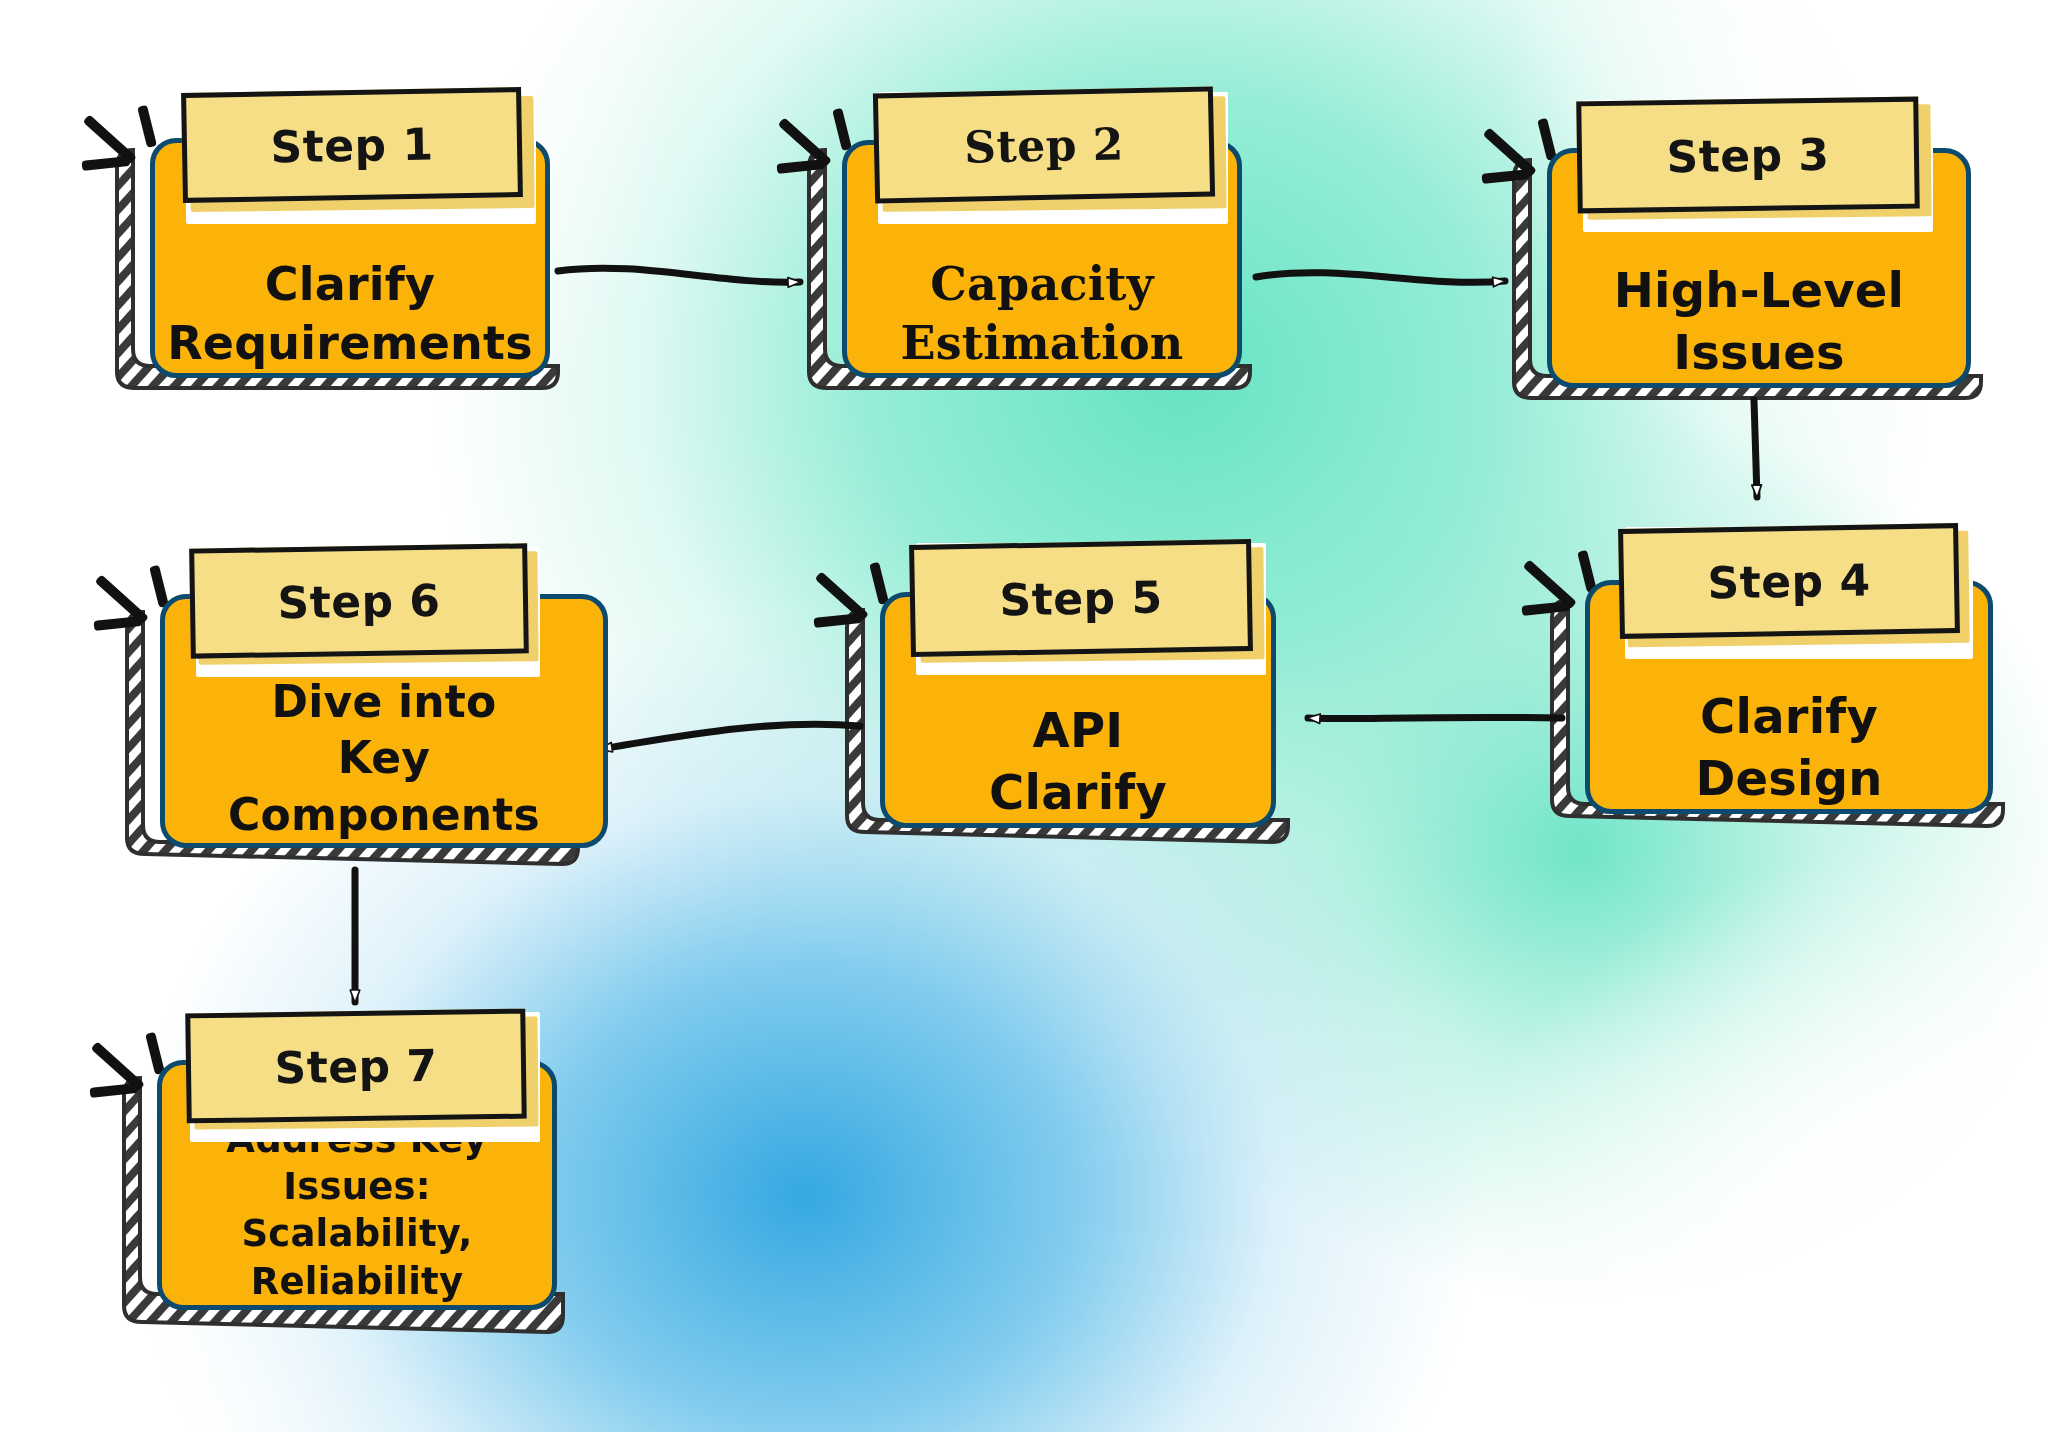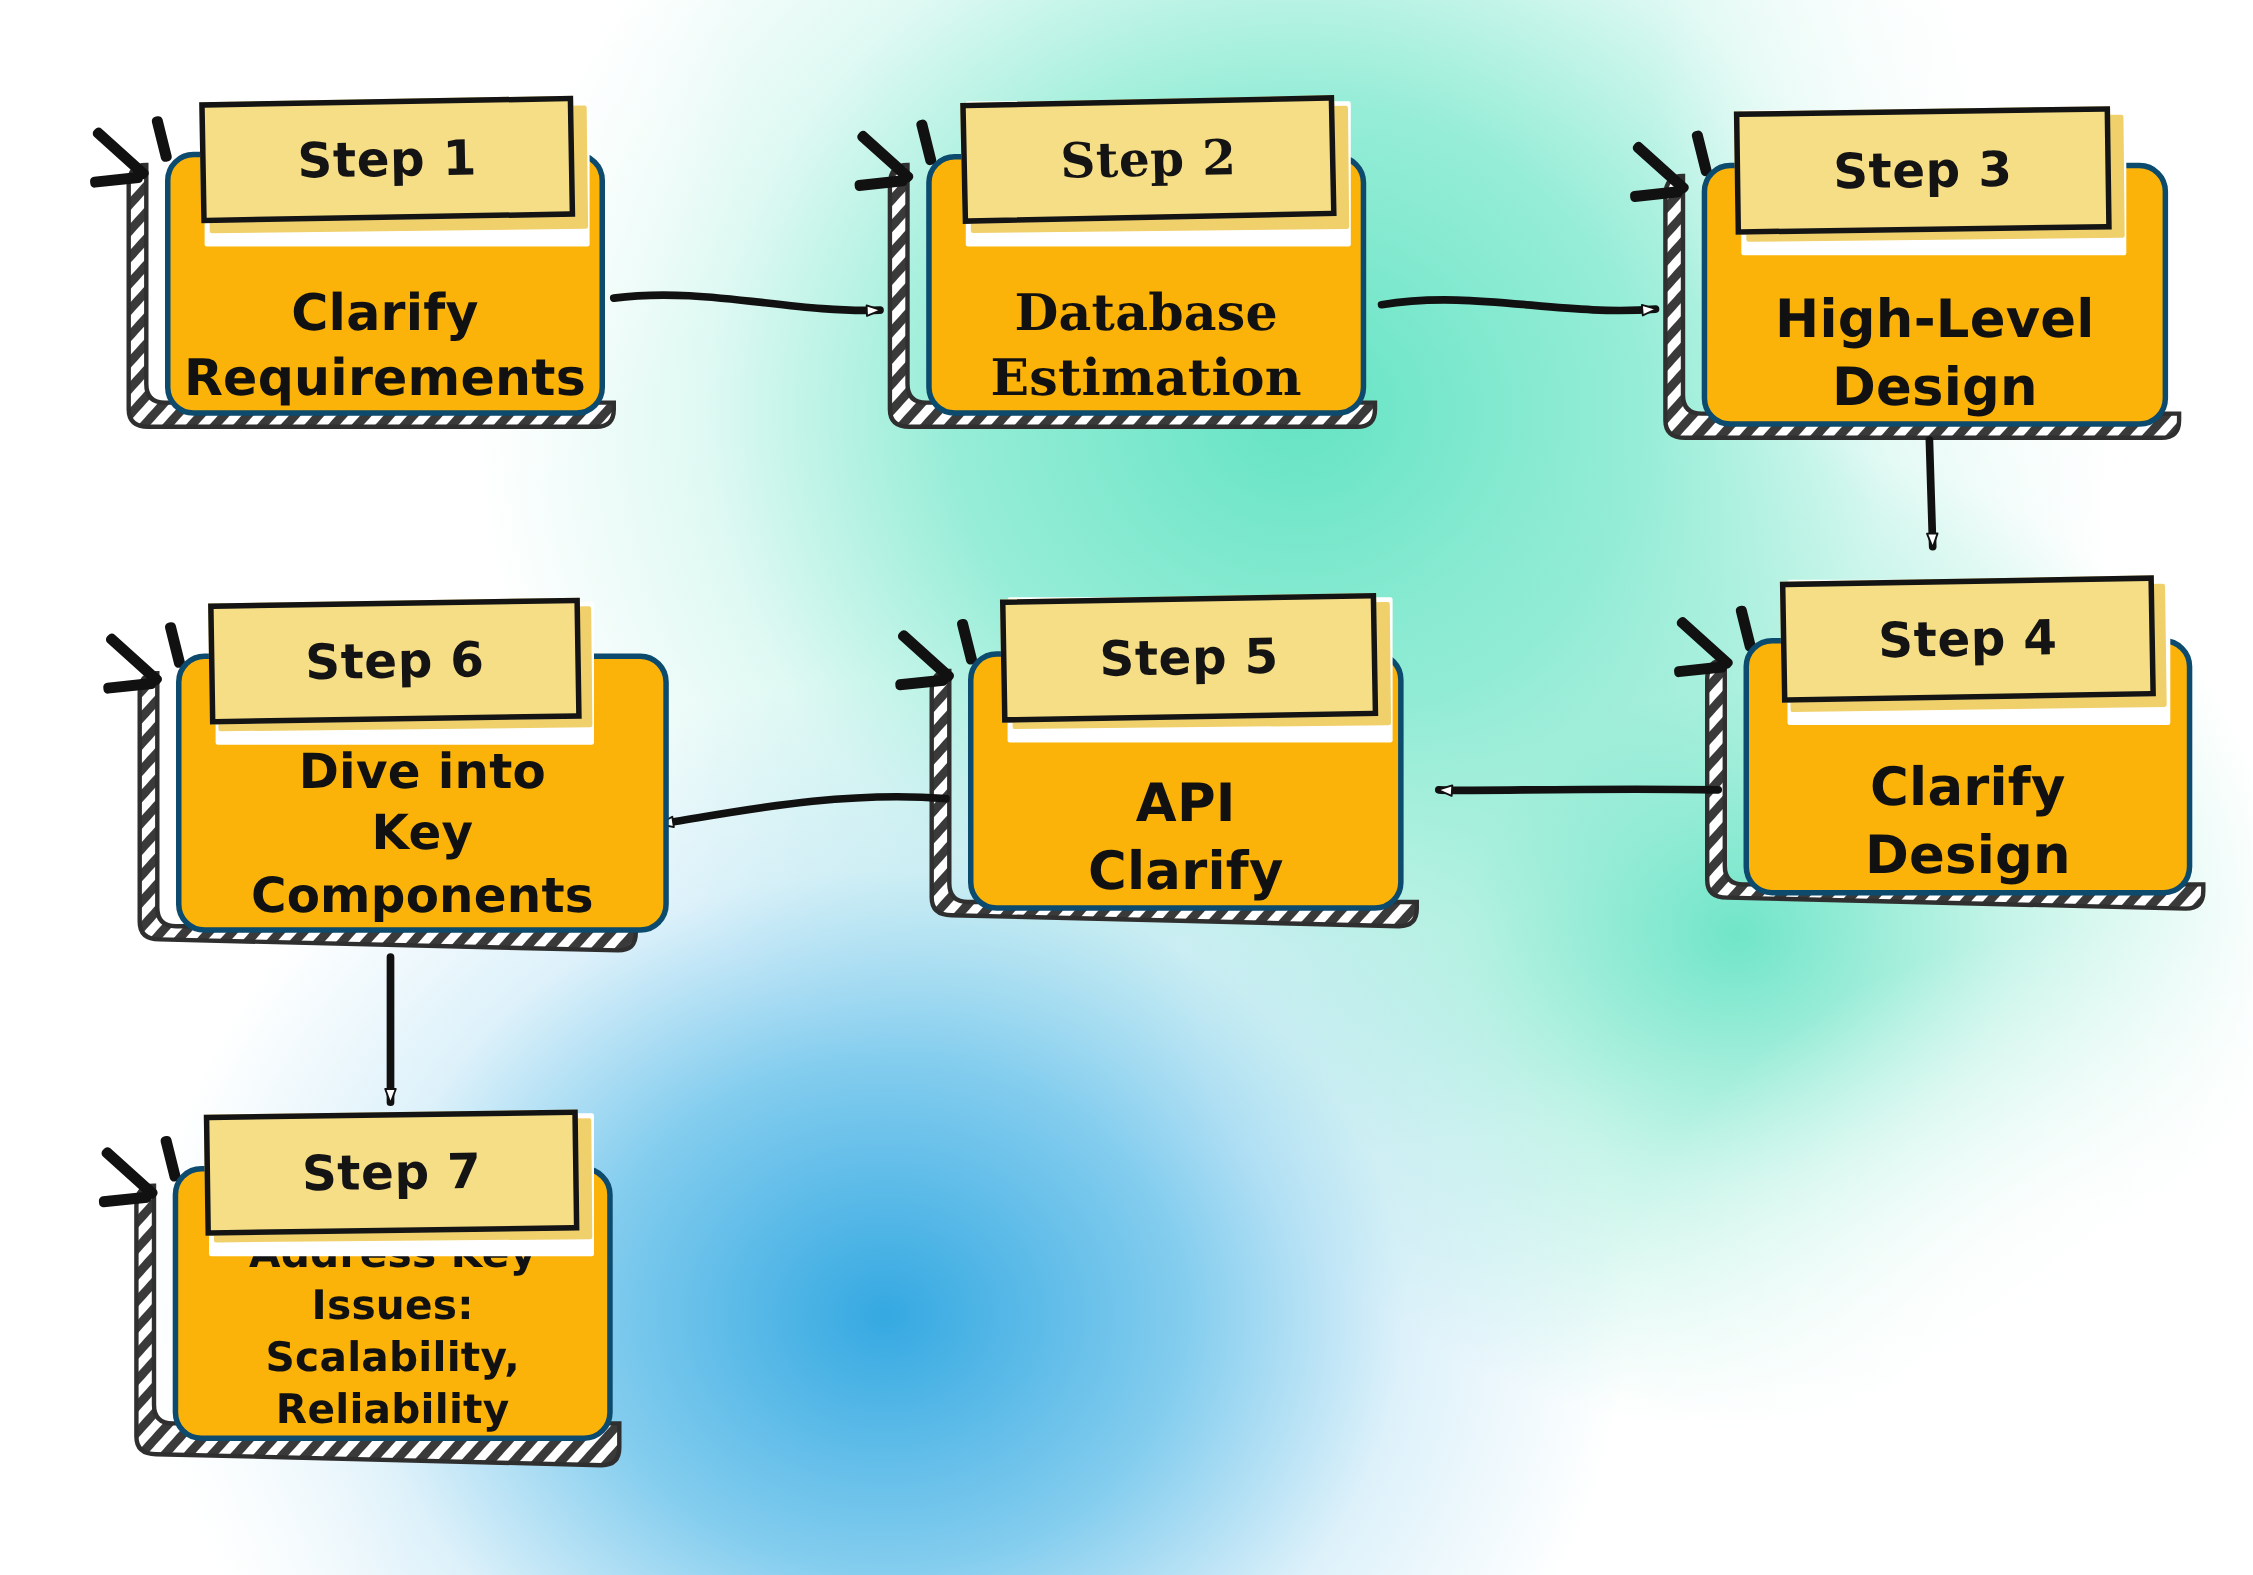--- a/index.html
+++ b/index.html
@@ -175,39 +175,39 @@
     </div>
   </div>
 
   <div class="node" style="left:0;top:0;">
     <div class="spark" style="left:775px;top:98px;">
       <span class="s1"></span>
         <span class="s2"></span>
         <span class="s3"></span>
     </div>
     <div class="node-body" style="left:842px;top:140px;width:400px;height:238px;">
-      <div class="node-text" style="font-size:46px;font-family:'DejaVu Serif',serif;">Database
+      <div class="node-text" style="font-size:46px;font-family:'DejaVu Serif',serif;">Capacity
 Estimation</div>
     </div>
     <div class="tag-paper" style="left:878px;top:92px;width:350px;height:132px;"></div>
     <div class="tag-shadow" style="left:882px;top:98px;width:344px;height:112px;transform:rotate(-.6deg);"></div>
     <div class="tag" style="left:874px;top:90px;width:340px;height:110px;transform:rotate(-1.2deg);">
       <span class="tag-text" style="font-family:'DejaVu Serif',serif;">Step 2</span>
     </div>
   </div>
 
   <div class="node" style="left:0;top:0;">
     <div class="spark" style="left:1480px;top:108px;">
       <span class="s1"></span>
         <span class="s2"></span>
         <span class="s3"></span>
     </div>
     <div class="node-body" style="left:1547px;top:148px;width:424px;height:240px;">
       <div class="node-text" style="font-size:48px;">High-Level
-Design</div>
+Issues</div>
     </div>
     <div class="tag-paper" style="left:1583px;top:100px;width:350px;height:132px;"></div>
     <div class="tag-shadow" style="left:1587px;top:106px;width:344px;height:112px;transform:rotate(-.6deg);"></div>
     <div class="tag" style="left:1577px;top:99px;width:342px;height:112px;transform:rotate(-.8deg);">
       <span class="tag-text">Step 3</span>
     </div>
   </div>
 
   <div class="node" style="left:0;top:0;">
     <div class="spark" style="left:1520px;top:540px;">

